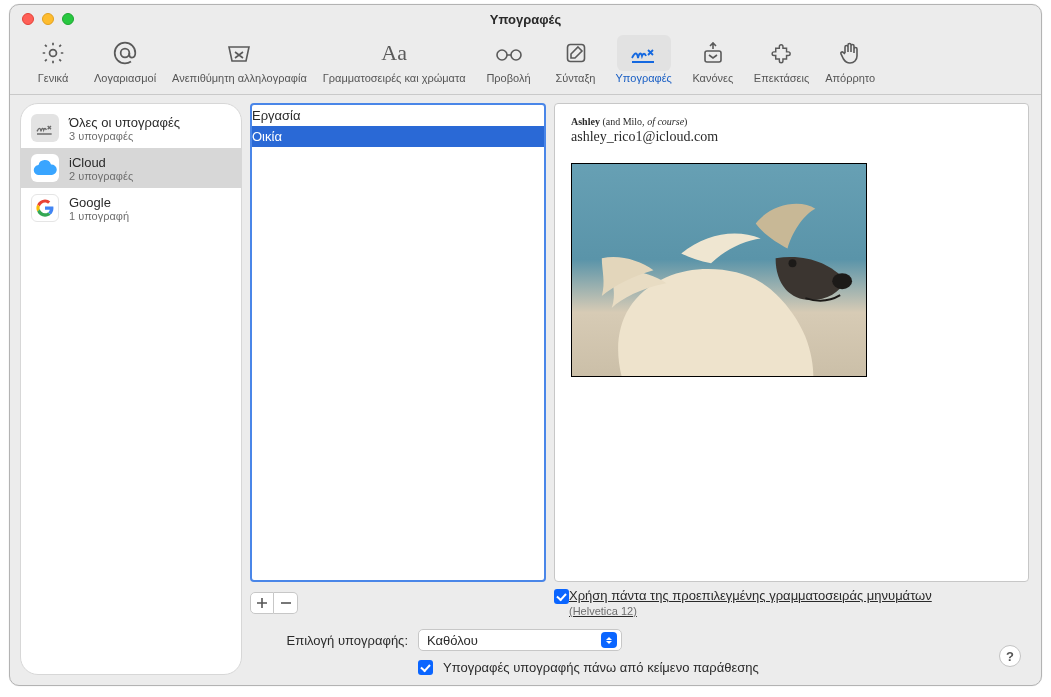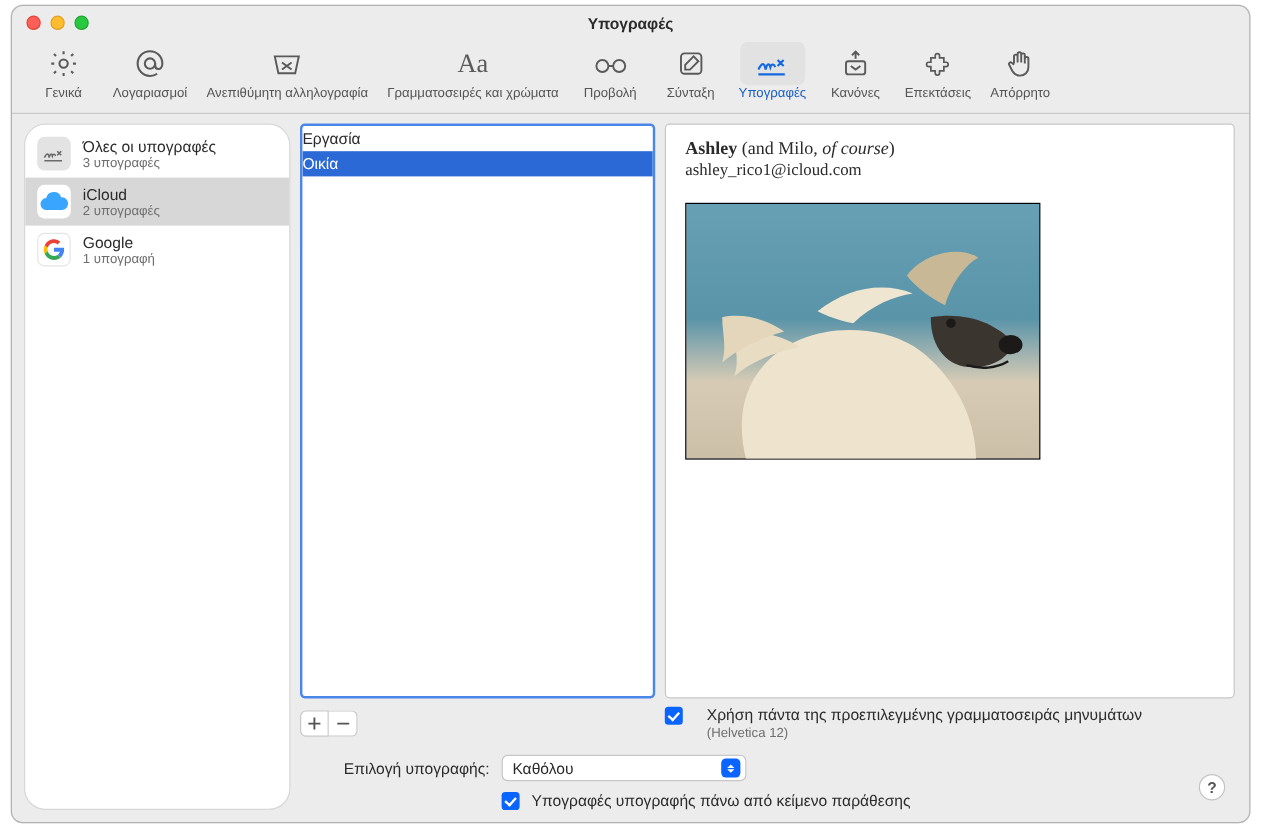--- a/index.html
+++ b/index.html
@@ -112,28 +112,28 @@
     display:flex; align-items:center; justify-content:center; font-size:15px; color:#565656;
   }
   .sq-btn:first-child{ border-top-left-radius:5px; border-bottom-left-radius:5px;}
   .sq-btn:last-child{ border-top-right-radius:5px; border-bottom-right-radius:5px; border-left:none;}
   
   .preview {
     grid-column:3; grid-row:1;
     border:1px solid #c7c7c7; border-radius:4px; background:#fff;
     padding:12px 16px; overflow:auto; position:relative;
   }
-  .preview .name-line { font-family: Georgia, "Times New Roman", serif; font-size:15px; }
+  .preview .name-line { font-family: Georgia, "Times New Roman", serif; font-size:10px; }
   .preview .name-line b { font-weight:700; }
   .preview .name-line .italic { font-style:italic; }
   .preview .email-line { font-family: Georgia, "Times New Roman", serif; font-size:14px; margin-top:2px;}
   .dog-frame { margin-top:18px; width:296px; height:214px; border:1px solid #000; background:linear-gradient(180deg,#67a0b4 0%, #5a94a9 45%, #d7cbb5 70%, #cbbfa8 100%); position:relative; overflow:hidden;}
   .opts {
     grid-column:3; grid-row:2;
-    display:flex; align-items:flex-start; gap:20px; padding-top:6px;
+    display:flex; align-items:flex-start; gap:0; padding-top:6px;text-decoration:underline;
   }
   .checkbox {
     width:15px; height:15px; border-radius:3px; background:#0a65ff; position:relative; flex:0 0 15px; margin-top:1px;
   }
   .checkbox::after{ content:""; position:absolute; left:3px; top:3.5px; width:7px; height:4px; border:2px solid #fff; border-top:none; border-right:none; transform:rotate(-48deg);}
   .opts .texts { display:flex; flex-direction:column; }
   .opts .sub { font-size:11px; color:var(--text-gray); margin-top:2px;}
   
   .bottom {
     grid-column:2 / span 2; grid-row:3;

